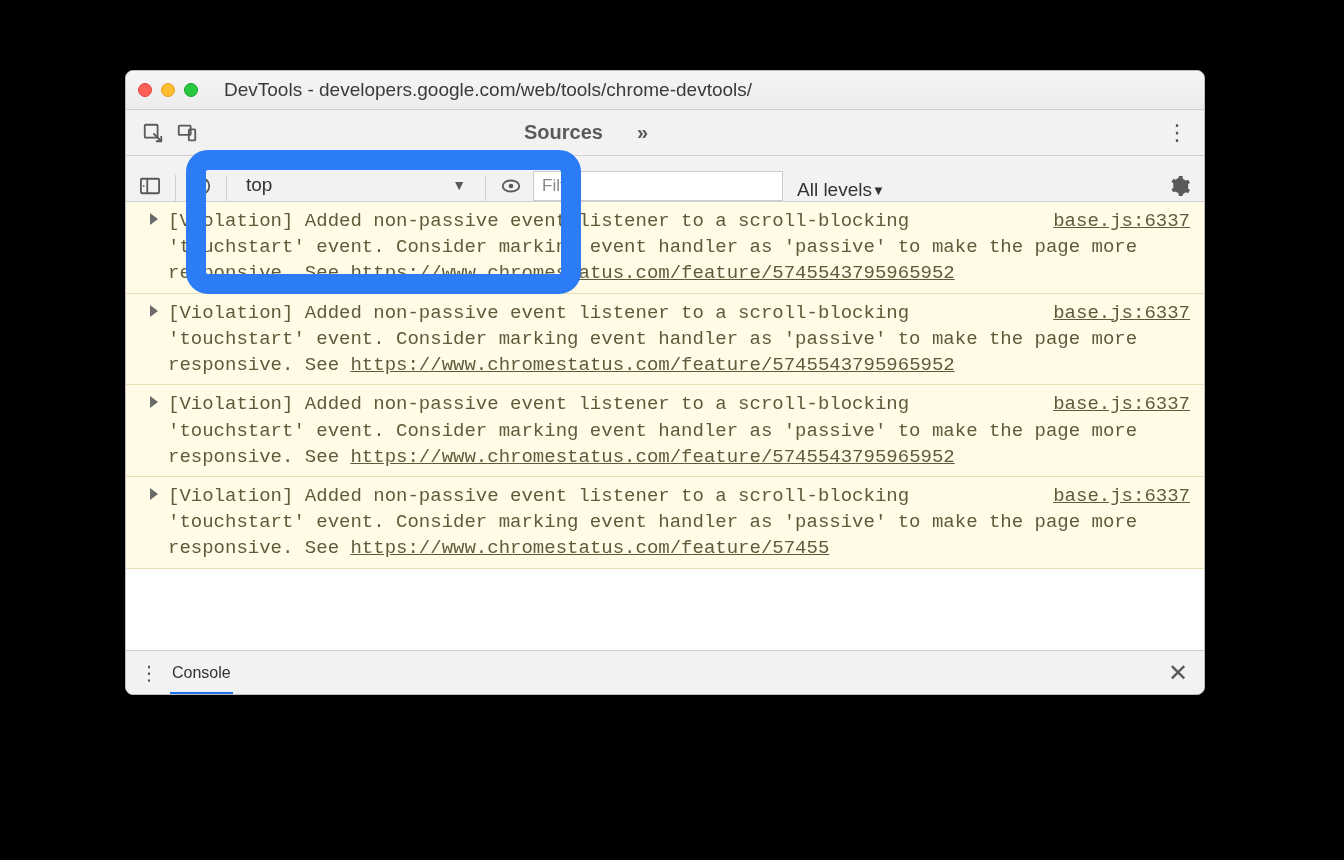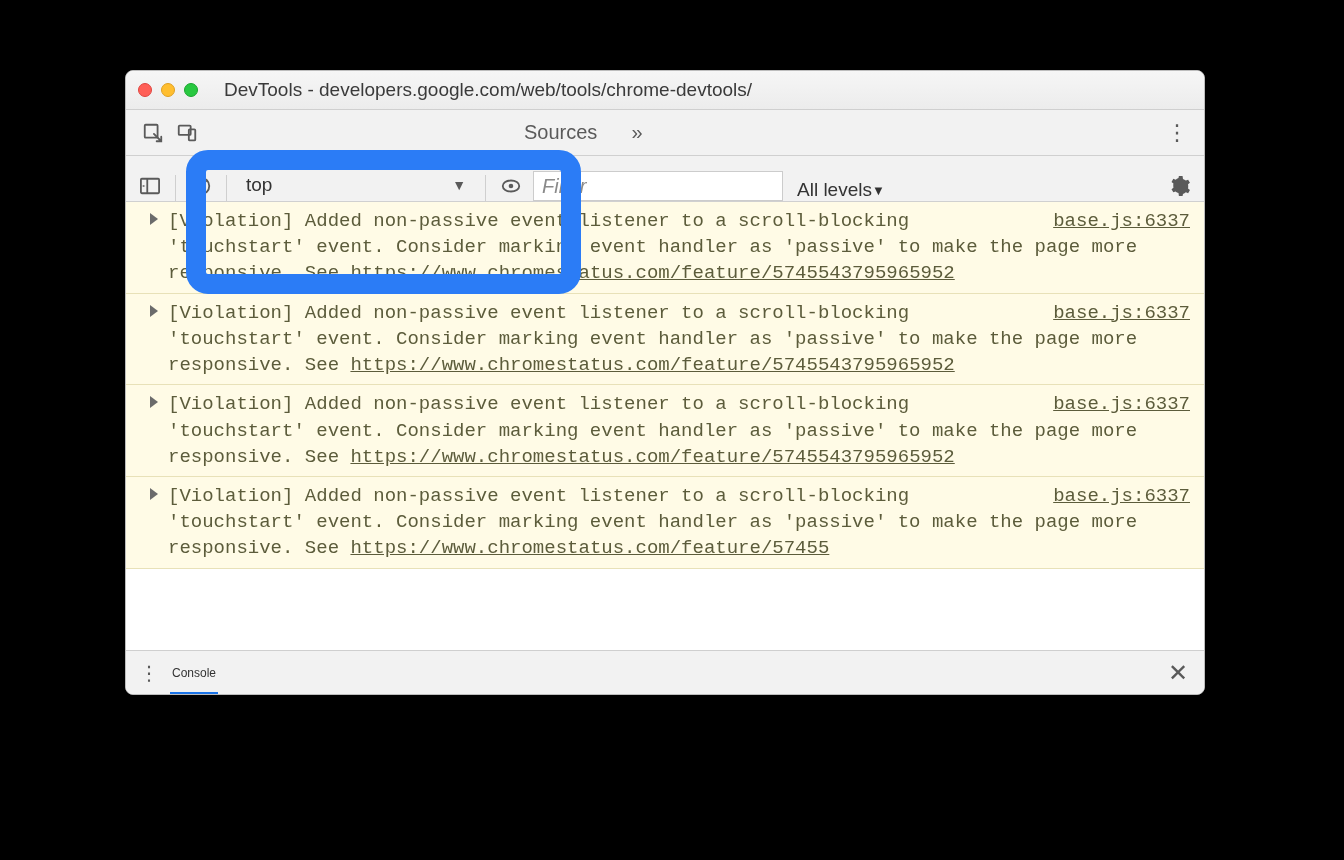--- a/index.html
+++ b/index.html
@@ -66,20 +66,21 @@
     color:#5a5a5a;
     height:100%;
   }
   .tabname {
     padding: 0 20px;
     font-size: 20px;
     color:#5a5a5a;
     height:100%;
     display:flex; align-items:center;
     cursor:pointer;
+    font-weight:bold;
   }
   .spacer { flex:1; }
   .kebab {
     width:34px; display:flex; justify-content:center; color:#5a5a5a; font-size:22px;
   }
   
   .console-toolbar {
     height: 46px;
     border-bottom: 1px solid #d0d0d0;
     background:#f2f2f2;
@@ -107,24 +108,23 @@
     position:relative;
   }
   .context-select .caret {
     margin-left:auto; color:#5a5a5a; font-size:14px;
   }
   .filter-input {
     width: 250px;
     height: 30px;
     border: 1px solid #ccc;
     background:#fff;
-    font-size:20px;
+    font-size:17px;
     padding: 0 8px;
     color:#333;
-    font-style:italic;
   }
   .filter-input::placeholder{color:#8a8a8a;}
   .levels {
     display:flex; align-items:center; gap:0;
     font-size:19px; color:#333;
     padding:0 8px; cursor:pointer;
   }
   
   .highlight-box {
     position:absolute;
@@ -178,21 +178,21 @@
     background:#f2f2f2;
     display:flex;
     align-items:center;
     padding:0 10px;
     flex:0 0 auto;
     position:relative;
   }
   .drawer .dkebab{ width:26px; display:flex; justify-content:center; color:#5a5a5a; font-size:20px;}
   .drawer-tab {
     margin-left:10px;
-    font-size:12px;
+    font-size:16px;
     color:#333;
     height:100%;
     display:flex; align-items:center;
     position:relative;
   }
   .drawer-tab::after{
     content:"";
     position:absolute;
     left:-2px; right:-2px; bottom:-1px;
     height:3px;

